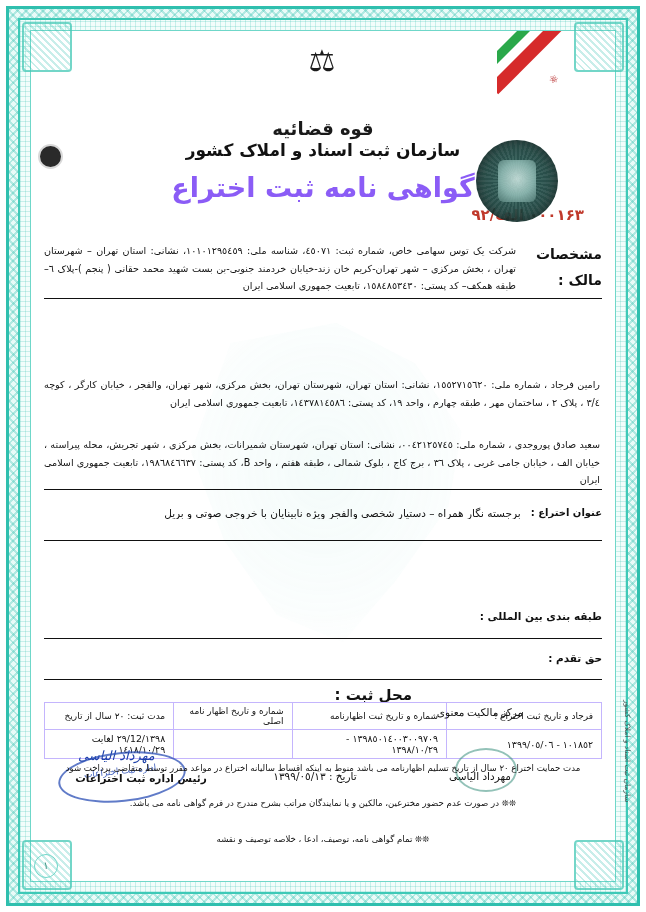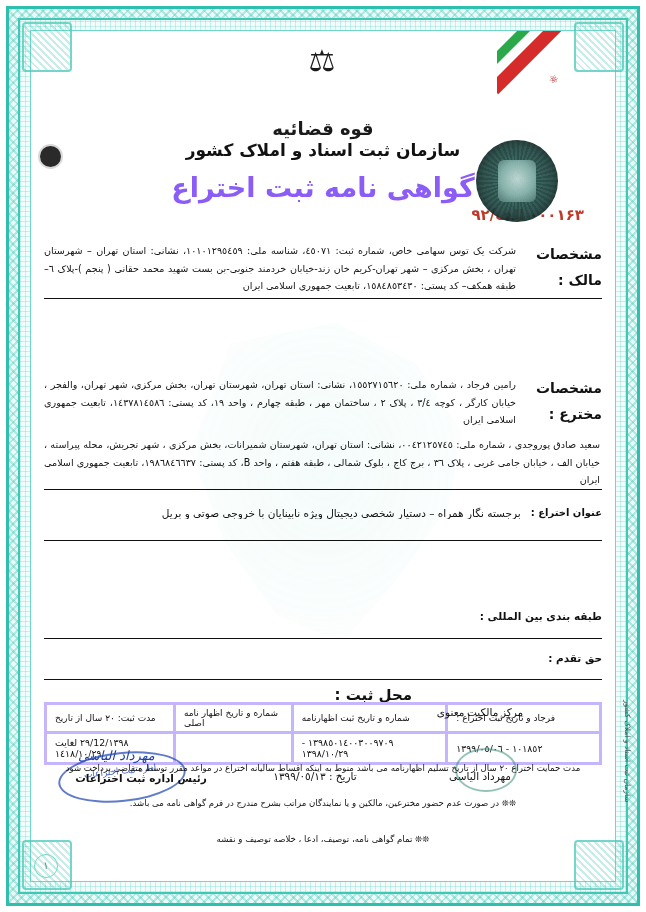--- a/index.html
+++ b/index.html
@@ -140,21 +140,21 @@
   .title-row{
     position:absolute;left:44px;right:44px;direction:rtl;
     font-size:11px;color:#111;
   }
 
   
   .tbl{
     position:absolute;direction:rtl;border-collapse:collapse;
     font-size:9.4px;color:#111;
   }
-  .tbl td{border:3px solid #c4b5fd;padding:3px 8px;text-align:left;vertical-align:middle;}
+  .tbl td{border:1px solid #c4b5fd;padding:3px 8px;text-align:right;vertical-align:middle;}
   .tbl td.h{font-size:9px;}
 
   .hline{position:absolute;border-top:1px solid #111;}
 
   .sig-name{
     position:absolute;font-size:10.5px;color:#111;text-align:center;direction:rtl;
   }
   .hand{
     position:absolute;color:#1a3ea8;font-size:13px;direction:rtl;
     font-family:"DejaVu Serif","Liberation Serif",serif;font-style:italic;
@@ -223,32 +223,31 @@
   <div class="serial">۰۰۰۱۶۳    الف/۹۲</div>
 
   <div class="seal"></div>
 
   <div class="row underline-row" style="top:242px;min-height:56px;">
     <span class="lbl">مشخصات مالک :</span>
     <span class="val">شرکت یک توس سهامی خاص، شماره ثبت: ٤٥٠٧١، شناسه ملی: ١٠١٠١٢٩٥٤٥٩، نشانی: استان تهران – شهرستان تهران ، بخش مرکزی – شهر تهران-کریم خان زند-خیابان خردمند جنوبی-بن بست شهید محمد حقانی ( پنجم )-پلاک ٦–طبقه همکف– کد پستی: ١٥٨٤٨٥٣٤٣٠، تابعیت جمهوری اسلامی ایران</span>
   </div>
 
   <div class="row" style="top:376px;min-height:54px;">
-    <span class="lbl">مشخصات مخترع :</span>
     <span class="val">رامین فرجاد ، شماره ملی: ١٥٥٢٧١٥٦٢٠، نشانی: استان تهران، شهرستان تهران، بخش مرکزی، شهر تهران، والفجر ، خیابان کارگر ، کوچه ٣/٤ ، پلاک ٢ ، ساختمان مهر ، طبقه چهارم ، واحد ١٩، کد پستی: ١٤٣٧٨١٤٥٨٦، تابعیت جمهوری اسلامی ایران</span>
   </div>
 
   <div class="row underline-row" style="top:436px;min-height:52px;">
     <span class="lbl"></span>
     <span class="val">سعید صادق پوروجدی ، شماره ملی: ٠٠٤٢١٢٥٧٤٥، نشانی: استان تهران، شهرستان شمیرانات، بخش مرکزی ، شهر تجریش، محله پیراسته ، خیابان الف ، خیابان جامی غربی ، پلاک ٣٦ ، برج کاج ، بلوک شمالی ، طبقه هفتم ، واحد B، کد پستی: ١٩٨٦٨٤٦٦٣٧، تابعیت جمهوری اسلامی ایران</span>
   </div>
 
   <div class="title-row" style="top:507px;">
     <span style="float:right;font-weight:bold;font-size:10px;">عنوان اختراع :</span>
-    <span style="display:block;overflow:hidden;padding-right:10px;font-size:10.5px;">برجسته نگار همراه – دستیار شخصی دیجیتال ویژه نابینایان با خروجی صوتی و بریل</span>
+    <span style="display:block;overflow:hidden;padding-right:10px;font-size:10.5px;">برجسته نگار همراه – دستیار شخصی والفجر ویژه نابینایان با خروجی صوتی و بریل</span>
   </div>
   <div class="hline" style="left:44px;right:44px;top:540px;"></div>
 
   <div class="title-row" style="top:610px;">
     <span style="float:right;font-weight:bold;font-size:10.5px;">طبقه بندی بین المللی :</span>
   </div>
   <div class="hline" style="left:44px;right:44px;top:638px;"></div>
 
   <div class="title-row" style="top:652px;">
     <span style="float:right;font-weight:bold;font-size:10.5px;margin-left:26px;">حق تقدم :</span>

